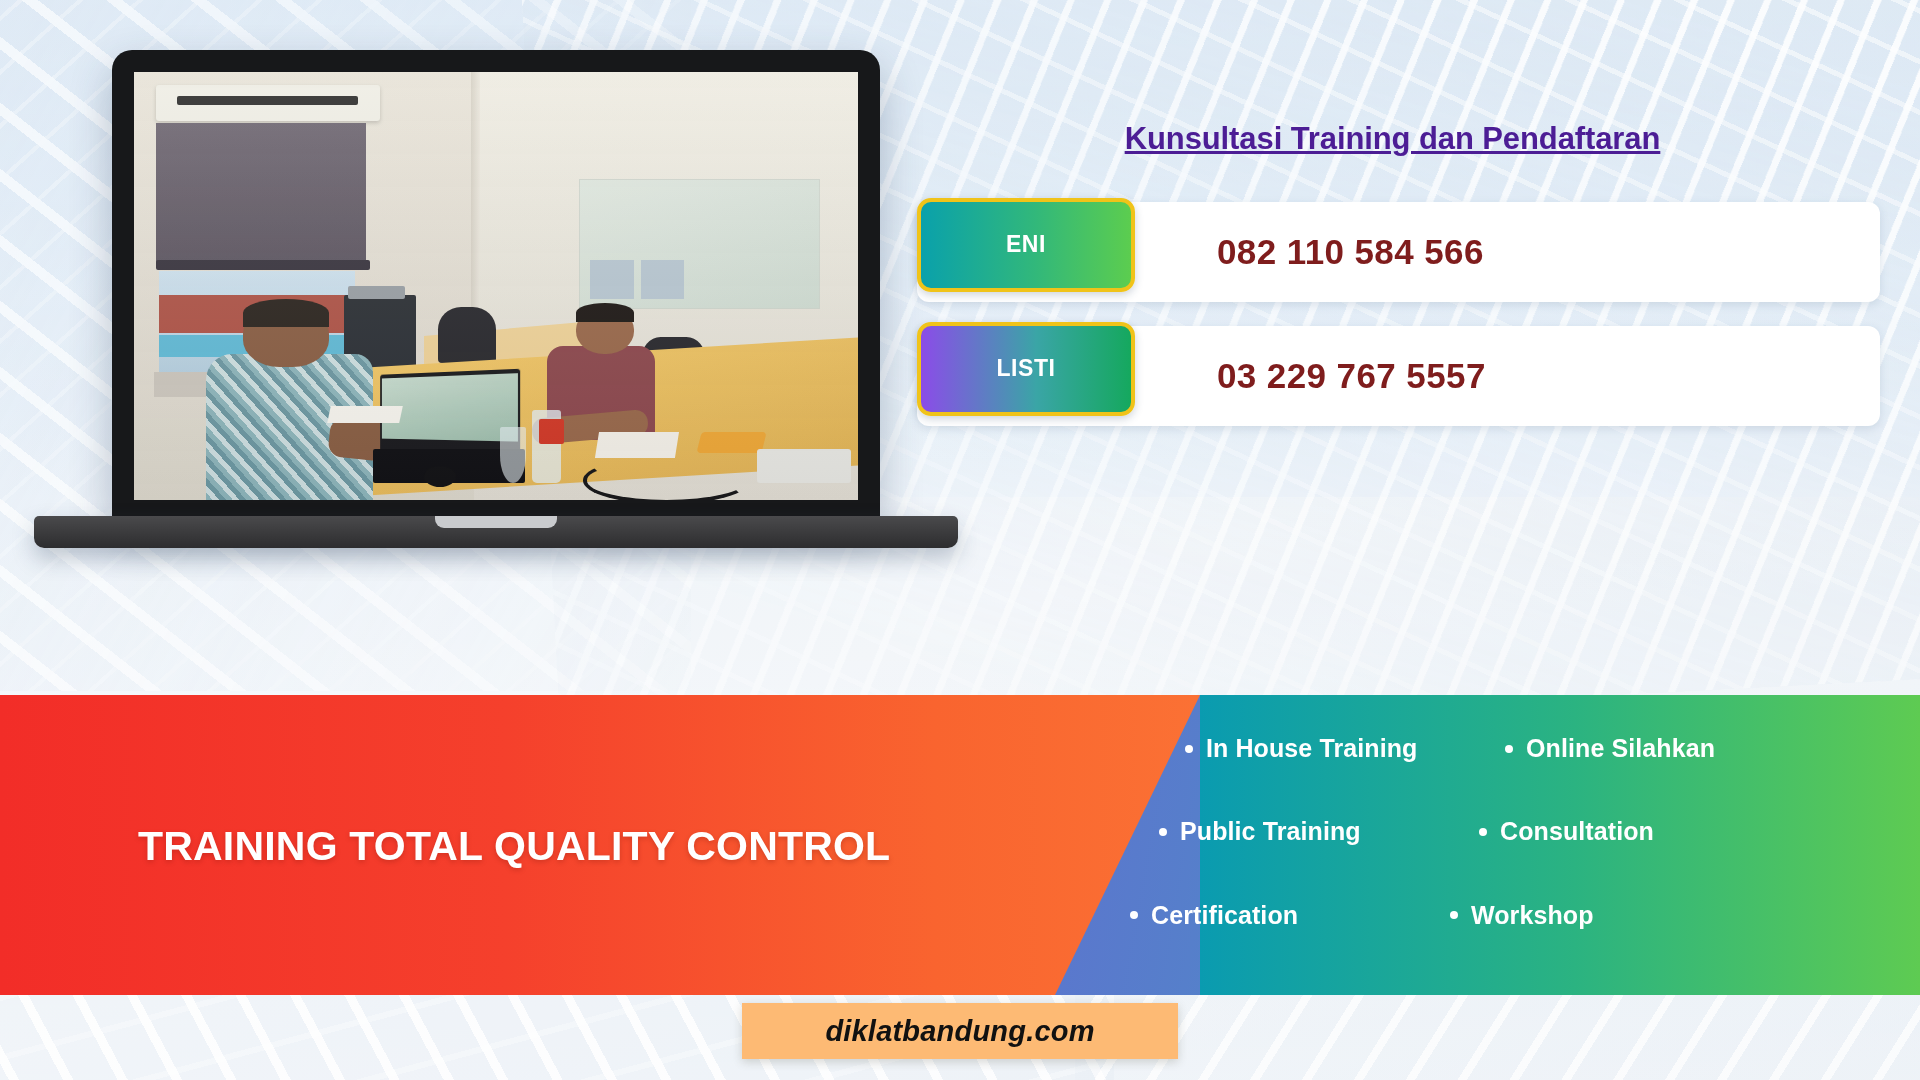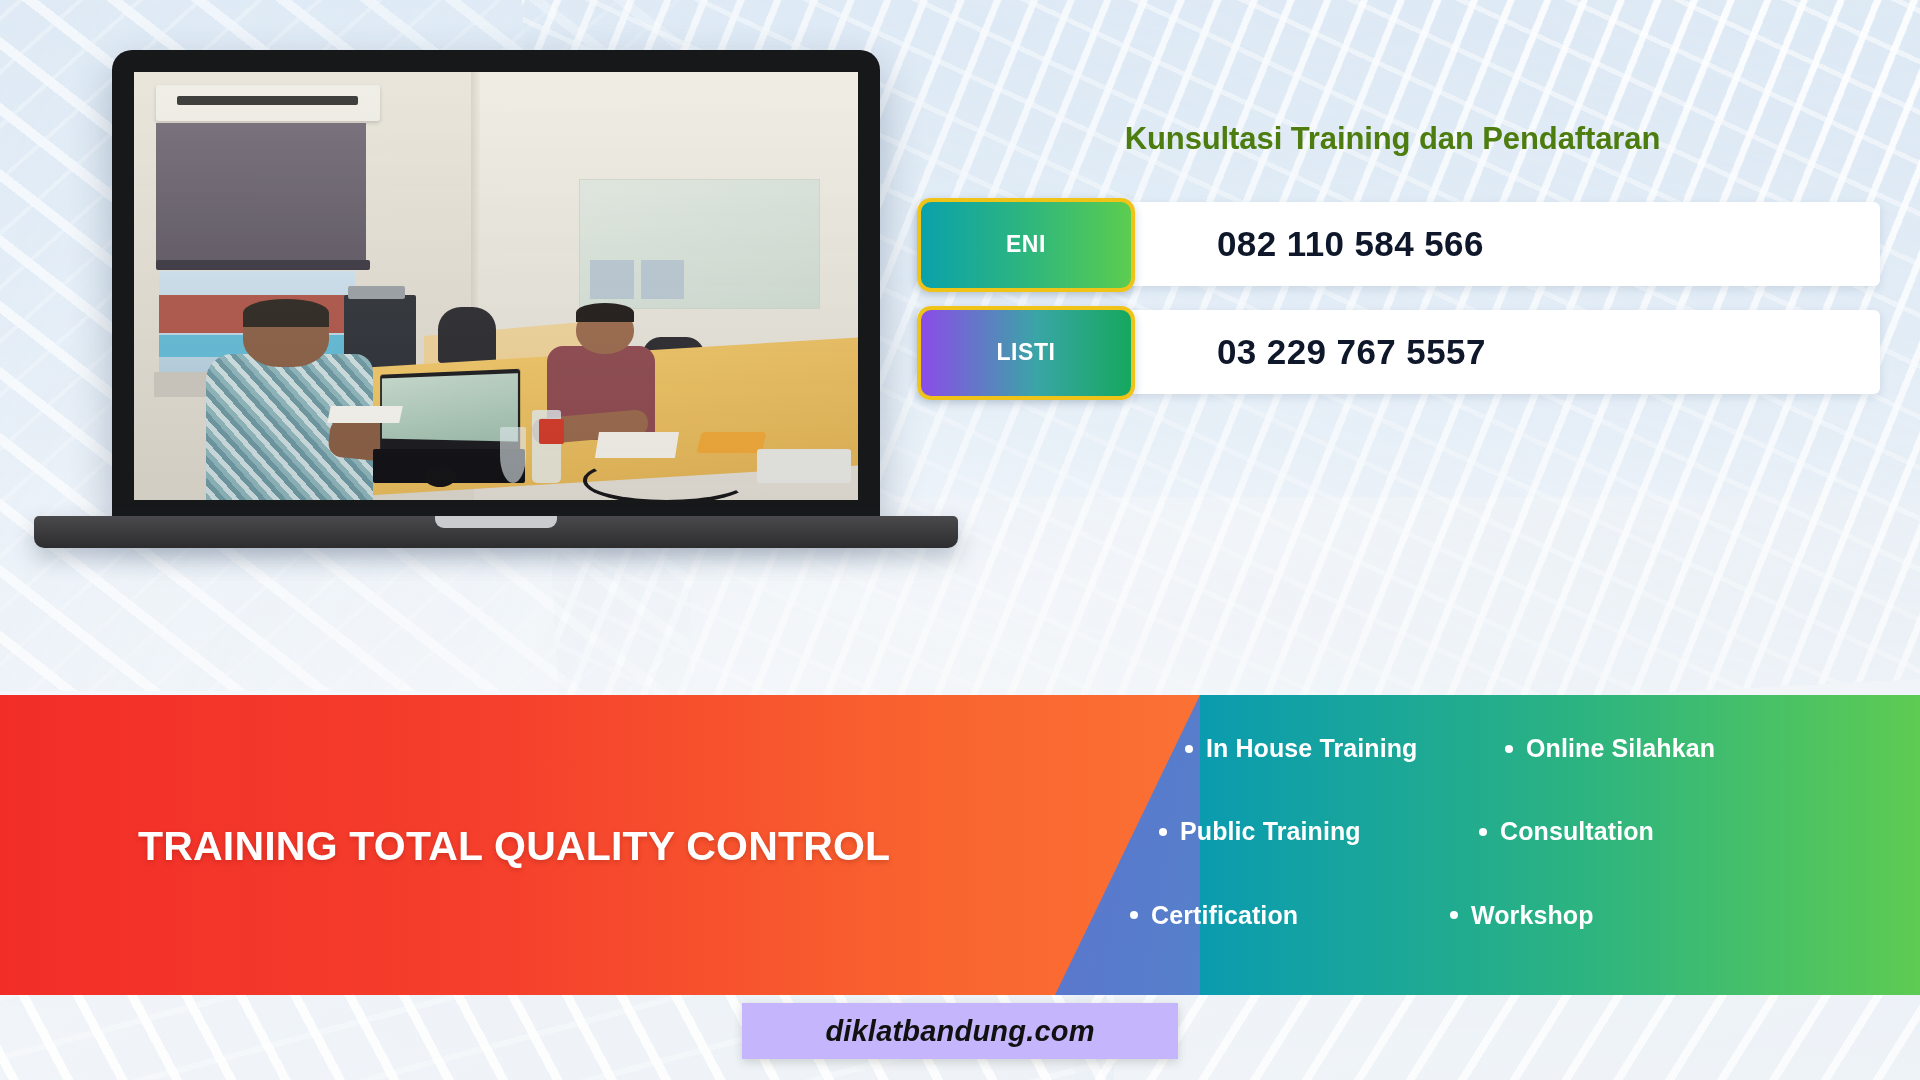--- a/index.html
+++ b/index.html
@@ -136,42 +136,42 @@
   .ph-glass{position:absolute;left:50.5%;top:83%;width:3.6%;height:13%;background:rgba(235,243,247,.6);border-radius:2px 2px 50% 50%;}
   .ph-cloth{position:absolute;left:78%;top:84%;width:9%;height:5%;background:#f0a93a;border-radius:4px;transform:skewX(-14deg);}
   .ph-cable{position:absolute;left:62%;top:90%;width:22%;height:9%;border:4px solid #1a1a1c;border-radius:50%;border-top-color:transparent;border-right-color:transparent;}
   .ph-mouse{position:absolute;left:40%;top:92%;width:4.5%;height:5%;background:#141417;border-radius:50%;}
   .ph-proj{position:absolute;left:86%;top:88%;width:13%;height:8%;background:#e8e8e4;border-radius:3px;}
   .photo-tone{position:absolute;inset:0;background:linear-gradient(180deg,rgba(255,252,240,.10),rgba(0,0,0,.05));}
 
   
   .right-col{position:absolute;left:905px;top:118px;width:975px;}
   .headline{
-    text-align:center;color:#4d7c0f;font-weight:bold;
-    font-size:31px;line-height:1.34;letter-spacing:-.1px;
+    text-align:center;color:#4c1d95;font-weight:bold;
+    font-size:31px;line-height:1.34;letter-spacing:-.1px;text-decoration:underline;
   }
   .headline .l2{display:block;}
 
   .contact-list{margin-top:42px;display:flex;flex-direction:column;gap:24px;padding-left:12px;}
   .contact-row{
-    display:flex;align-items:center;height:84px;position:relative;
-    background:#fff;border-radius:6px;
+    display:flex;align-items:center;height:100px;position:relative;
+    background:#fff;border-radius:12px;
     box-shadow:0 3px 10px rgba(40,70,110,.13);
   }
   .name-badge{
     position:absolute;left:0;top:-4px;
     width:210px;height:86px;border:4px solid #f0c319;border-radius:14px;
     display:flex;align-items:center;justify-content:center;
     color:#ffffff;font-weight:bold;font-size:23px;letter-spacing:.6px;
     box-shadow:0 3px 9px rgba(30,60,90,.22);
   }
   .badge-eni{background:linear-gradient(90deg,#0aa1ab 0%,#32b87a 55%,#5ccd4f 100%);}
   .badge-listi{background:linear-gradient(90deg,#8b4ce8 0%,#3aa5a6 55%,#15a85e 100%);}
   .phone{
-    margin-left:300px;color:#0f172a;font-weight:bold;
+    margin-left:300px;color:#7f1d1d;font-weight:bold;
     font-size:35px;letter-spacing:.4px;
   }
 
   
   .banner{position:absolute;left:0;top:695px;width:1920px;height:300px;overflow:hidden;}
   .banner-purple{
     position:absolute;inset:0;
     background:linear-gradient(100deg,#7c4ae0 0%,#5f6fd0 48%,#3fa8bd 100%);
   }
   .banner-green{
@@ -197,21 +197,21 @@
     display:flex;align-items:center;gap:13px;
     color:#ffffff;font-weight:bold;font-size:25px;letter-spacing:.1px;
   }
   .svc .dot{width:8px;height:8px;border-radius:50%;background:#ffffff;flex:none;}
   .svc.r2{transform:translateX(-26px);text-align:center;}
   .svc.r3{transform:translateX(-55px);}
 
   
   .web-badge{
     position:absolute;left:742px;top:1003px;width:436px;height:56px;
-    background:#c4b5fd;display:flex;align-items:center;justify-content:center;
+    background:#fdba74;display:flex;align-items:center;justify-content:center;
     box-shadow:0 3px 9px rgba(60,60,40,.20);
   }
   .web-badge span{
     color:#111111;font-weight:bold;font-style:italic;font-size:29px;letter-spacing:.2px;
   }
 </style>
 </head>
 <body>
 
 <div class="stage">

